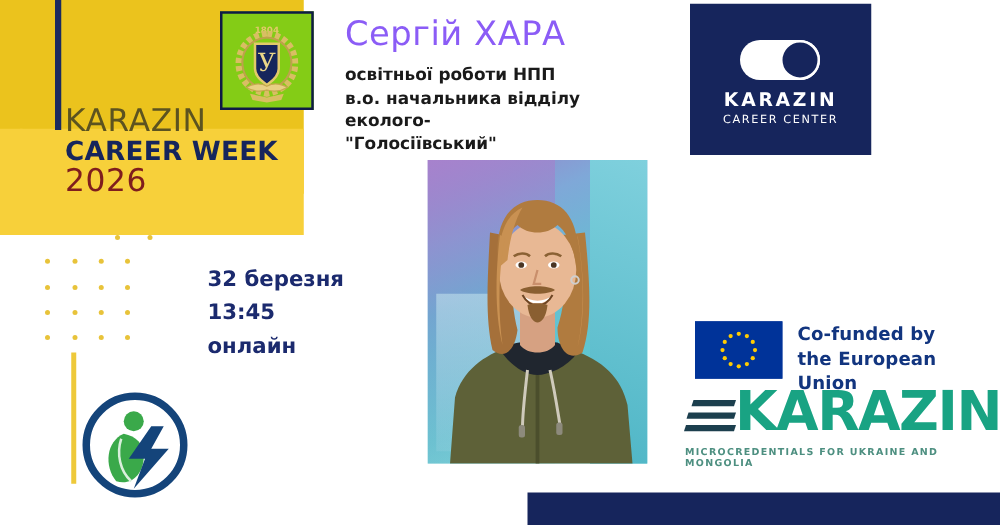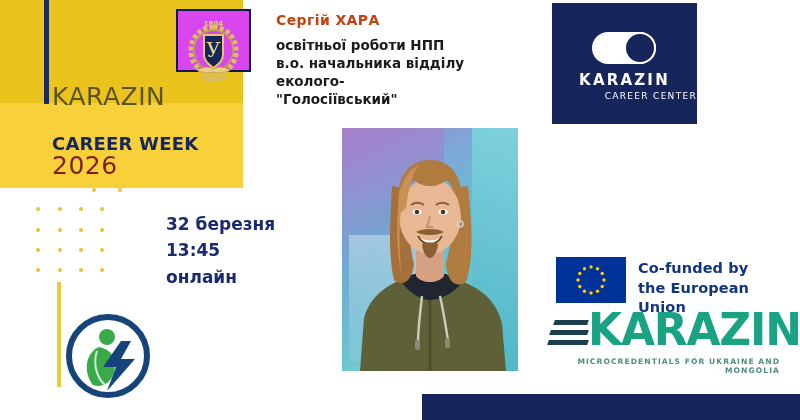--- a/index.html
+++ b/index.html
@@ -15,30 +15,30 @@
   .yellow-vert-line{position:absolute;left:57px;top:282px;width:4px;height:105px;background:#EEC93A;}
 
   
   .dot-grid{position:absolute;left:0;top:183px;width:140px;height:95px;}
   .dot{position:absolute;width:4px;height:4px;border-radius:50%;background:#E8C33A;}
 
   
   .cw-mark{position:absolute;left:52px;top:84px;width:200px;}
   .cw-l1{font-size:25px;letter-spacing:0.5px;color:#5C5320;line-height:1.02;
          font-family:"DejaVu Sans","Liberation Sans",sans-serif;font-weight:400;}
-  .cw-l2{font-size:18px;letter-spacing:0.2px;color:#16255C;line-height:1.08;font-weight:bold;margin-top:24px;}
+  .cw-l2{font-size:21px;letter-spacing:0.2px;color:#16255C;line-height:1.08;font-weight:bold;}
   .cw-l3{font-size:25px;letter-spacing:0.5px;color:#7f1d1d;line-height:1.05;font-weight:400;}
 
   
-  .crest{position:absolute;left:176px;top:9px;width:75px;height:63px;background:#d946ef;
+  .crest{position:absolute;left:176px;top:9px;width:75px;height:79px;background:#84cc16;
          border:2px solid #0F1B45;box-sizing:border-box;text-decoration:underline;}
 
   
   .speaker{position:absolute;left:276px;top:12px;width:250px;}
-  .speaker-name{font-size:14px;font-weight:bold;color:#c2410c;letter-spacing:0.4px;line-height:1.2;}
+  .speaker-name{font-size:27px;font-weight:normal;color:#8b5cf6;letter-spacing:0.4px;line-height:1.2;}
   .speaker-role{font-size:13.5px;font-weight:bold;color:#1a1a1a;line-height:1.35;margin-top:7px;}
 
   
   .meta{position:absolute;left:166px;top:211px;width:160px;
         font-size:17px;font-weight:bold;color:#1B2A6E;line-height:1.55;}
 
   
   .photo{position:absolute;left:342px;top:128px;width:176px;height:243px;overflow:hidden;}
   .photo-bg{position:absolute;inset:0;
     background:
@@ -50,37 +50,37 @@
   .photo-wall{position:absolute;left:4%;top:44%;width:48%;height:52%;
     background:linear-gradient(180deg,rgba(200,230,238,.55),rgba(170,215,230,.2));}
 
   
   .ccc{position:absolute;left:552px;top:3px;width:145px;height:121px;background:#16255C;}
   .ccc-pill{position:absolute;left:40px;top:29px;width:64px;height:32px;border-radius:16px;background:#fff;}
   .ccc-dot{position:absolute;left:72px;top:29px;width:32px;height:32px;border-radius:50%;background:#16255C;
            border:2px solid #fff;box-sizing:border-box;}
   .ccc-t1{position:absolute;left:0;top:68px;width:145px;text-align:center;color:#fff;
           font-size:15px;font-weight:bold;letter-spacing:2.2px;}
-  .ccc-t2{position:absolute;left:0;top:88px;width:145px;text-align:right;color:#fff;
+  .ccc-t2{position:absolute;left:0;top:88px;width:145px;text-align:center;color:#fff;
           font-size:9px;letter-spacing:1.3px;}
 
   
   .eu{position:absolute;left:556px;top:255px;width:240px;height:50px;}
   .eu-flag{position:absolute;left:0;top:2px;width:70px;height:46px;background:#003399;}
   .eu-text{position:absolute;left:82px;top:4px;font-size:14.5px;font-weight:bold;
            color:#12357F;line-height:1.35;letter-spacing:0.1px;}
 
   
   .domani{position:absolute;left:540px;top:308px;width:256px;height:72px;}
   .dom-word{position:absolute;left:48px;top:0px;font-size:44px;font-weight:bold;
             color:#19A383;letter-spacing:-1.2px;line-height:44px;
             font-family:"DejaVu Sans","Liberation Sans",sans-serif;}
   .dom-bars{position:absolute;left:8px;top:8px;width:44px;height:36px;}
   .dom-bar{position:absolute;height:5px;background:#1C3F4E;transform:skewX(-18deg);}
-  .dom-tag{position:absolute;left:8px;top:49px;width:232px;text-align:right;
+  .dom-tag{position:absolute;left:8px;top:49px;width:232px;text-align:left;
            font-size:7.6px;letter-spacing:1.05px;color:#4D8F80;font-weight:bold;}
 
   
   .eco{position:absolute;left:63px;top:311px;width:90px;height:90px;}
 
   
   .navy-bar{position:absolute;left:422px;top:394px;width:378px;height:26px;background:#16255C;}
 </style>
 </head>
 <body>

